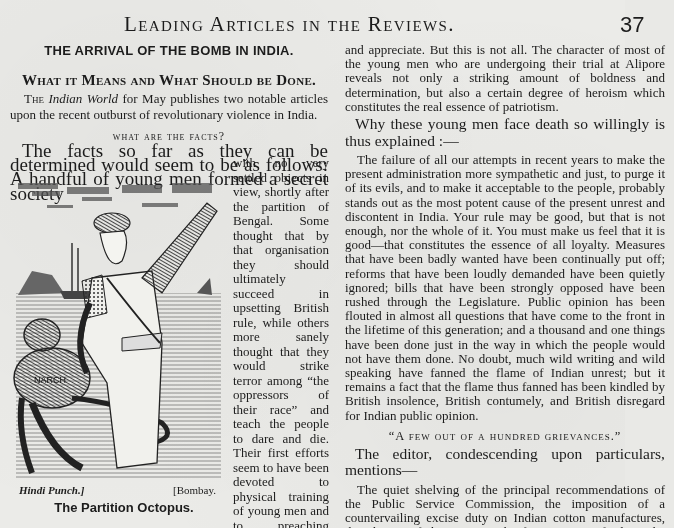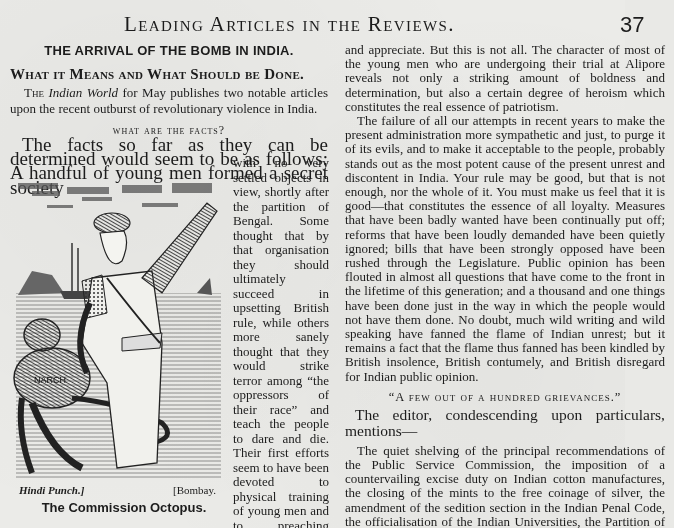--- a/index.html
+++ b/index.html
@@ -28,21 +28,21 @@
     position:absolute; left:620px; top:2px; font-size:22px;
     font-family:"Liberation Sans","DejaVu Sans",sans-serif;
   }
   .col-left { position:absolute; left:10px; top:43px; width:318px; }
   .col-right { position:absolute; left:345px; top:43px; width:320px; }
   .title {
     text-align:center; font-family:"Liberation Sans","DejaVu Sans",sans-serif;
     font-weight:bold; font-size:13px; letter-spacing:0.3px; margin:0;
   }
   .subtitle {
-    text-align:left; font-variant:small-caps; font-size:15px; margin:8px 0 0 0; letter-spacing:0.3px;
+    text-align:center; font-variant:small-caps; font-size:15px; margin:14px 0 0 0; letter-spacing:0.3px;
   }
   .lead { font-size:13px; line-height:16px; text-align:justify; margin:2px 0 0 0; text-indent:14px; }
   .lead .smallcaps { font-variant:small-caps; }
   .section-head {
     text-align:center; font-variant:small-caps; font-size:12px; letter-spacing:1px; margin:6px 0 0 0;
   }
   .body { font-size:19px; line-height:14.2px; text-align:justify; margin:0; text-indent:12px; }
   .float-text { position:absolute; left:233px; width:96px; font-size:13px; line-height:14.5px; text-align:justify; }
   .illus {
     position:absolute; left:12px; top:183px; width:212px; height:300px;
@@ -134,23 +134,24 @@
       <path d="M78 120 Q60 160 75 190" stroke="#222" stroke-width="6" fill="none"></path>
       <path d="M110 155 L150 150 L148 165 L110 168 Z" fill="#ddd" stroke="#222"></path>
       <path d="M95 95 Q130 140 148 160" stroke="#222" stroke-width="2" fill="none"></path>
     </svg>
   </div>
 
   <div class="caption-row">
     <span class="caption-left">Hindi Punch.]</span>
     <span class="caption-right">[Bombay.</span>
   </div>
-  <div class="caption-title">The Commission Octopus.</div>
+  <div class="caption-title">The Partition Octopus.</div>
 
   <div class="col-right">
     <p class="right-body">and appreciate. But this is not all. The character of most of the young men who are undergoing their trial at Alipore reveals not only a striking amount of boldness and determination, but also a certain degree of heroism which constitutes the real essence of patriotism.</p>
+    <p class="large">Why these young men face death so willingly is thus explained :—</p>
     <p class="right-body indent">The failure of all our attempts in recent years to make the present administration more sympathetic and just, to purge it of its evils, and to make it acceptable to the people, probably stands out as the most potent cause of the present unrest and discontent in India. Your rule may be good, but that is not enough, nor the whole of it. You must make us feel that it is good—that constitutes the essence of all loyalty. Measures that have been badly wanted have been continually put off; reforms that have been loudly demanded have been quietly ignored; bills that have been strongly opposed have been rushed through the Legislature. Public opinion has been flouted in almost all questions that have come to the front in the lifetime of this generation; and a thousand and one things have been done just in the way in which the people would not have them done. No doubt, much wild writing and wild speaking have fanned the flame of Indian unrest; but it remains a fact that the flame thus fanned has been kindled by British insolence, British contumely, and British disregard for Indian public opinion.</p>
     <div class="quote-head">“A few out of a hundred grievances.”</div>
     <p class="large">The editor, condescending upon particulars, mentions—</p>
     <p class="right-body indent"><span>The quiet shelving of the principal recommendations of the Public Service Commission, the imposition of a countervailing excise duty on Indian cotton manufactures, the closing of the mints to the free coinage of silver, the amendment of the sedition section in the Indian Penal Code, the officialisation of the Indian Universities, the Partition of Bengal, the prohibition and the breaking-up of public meetings by a </span></p>
   </div>
 
 </div>
 
 </body></html>

